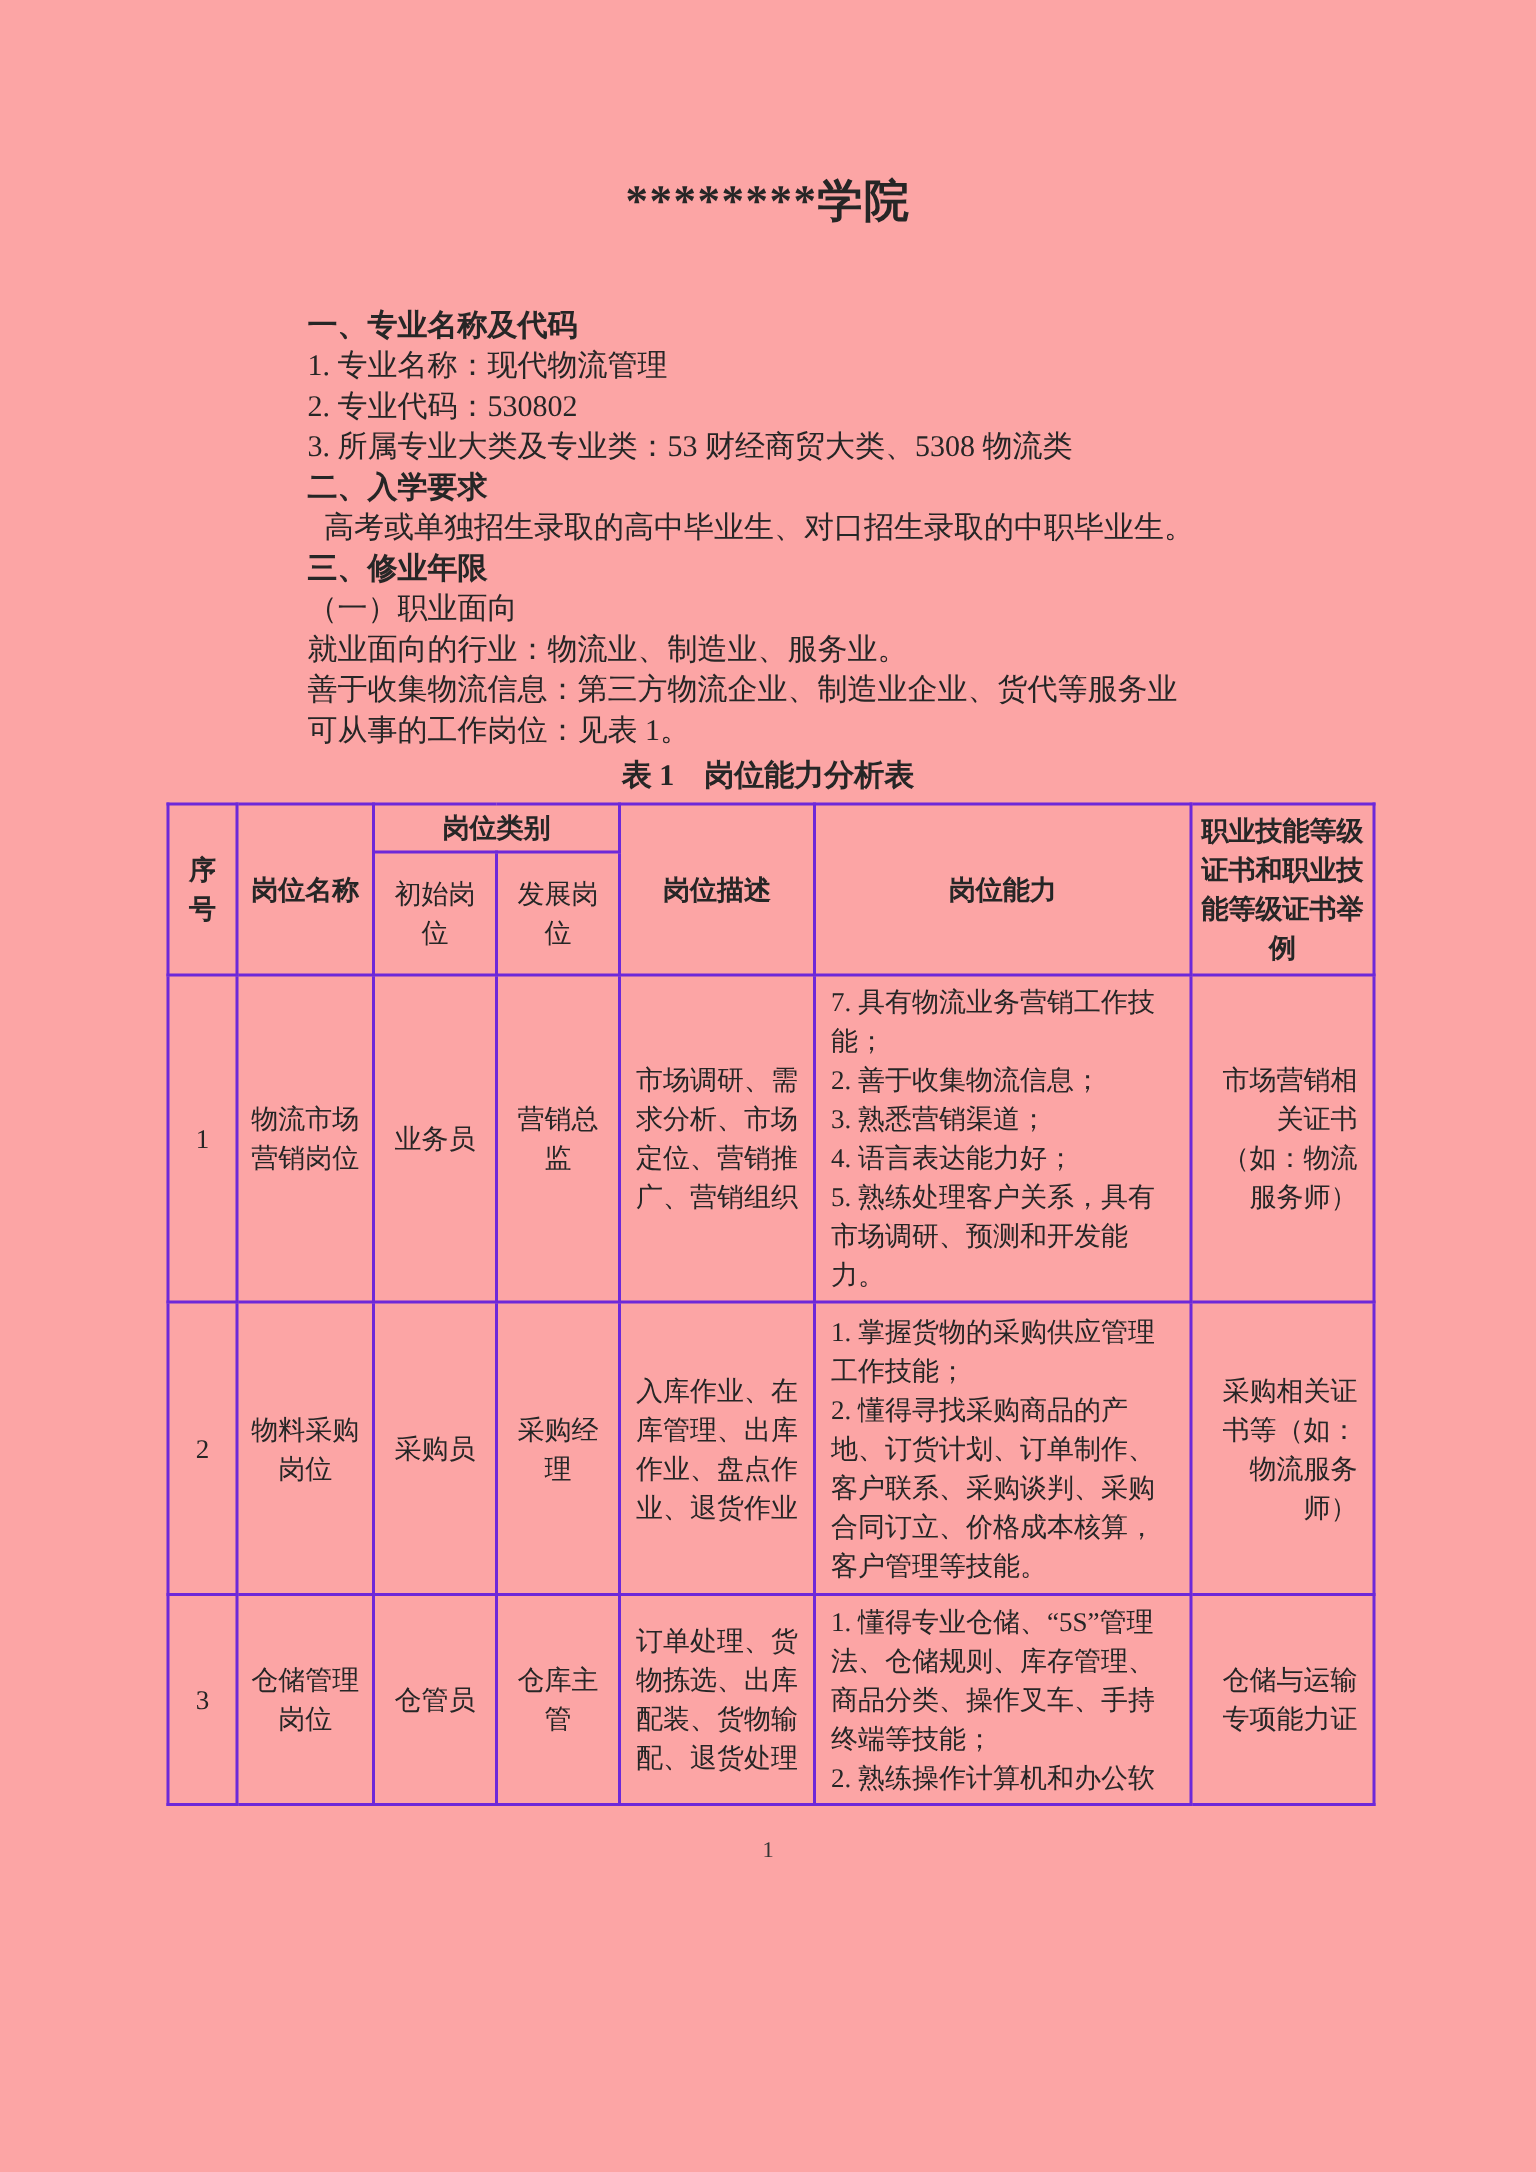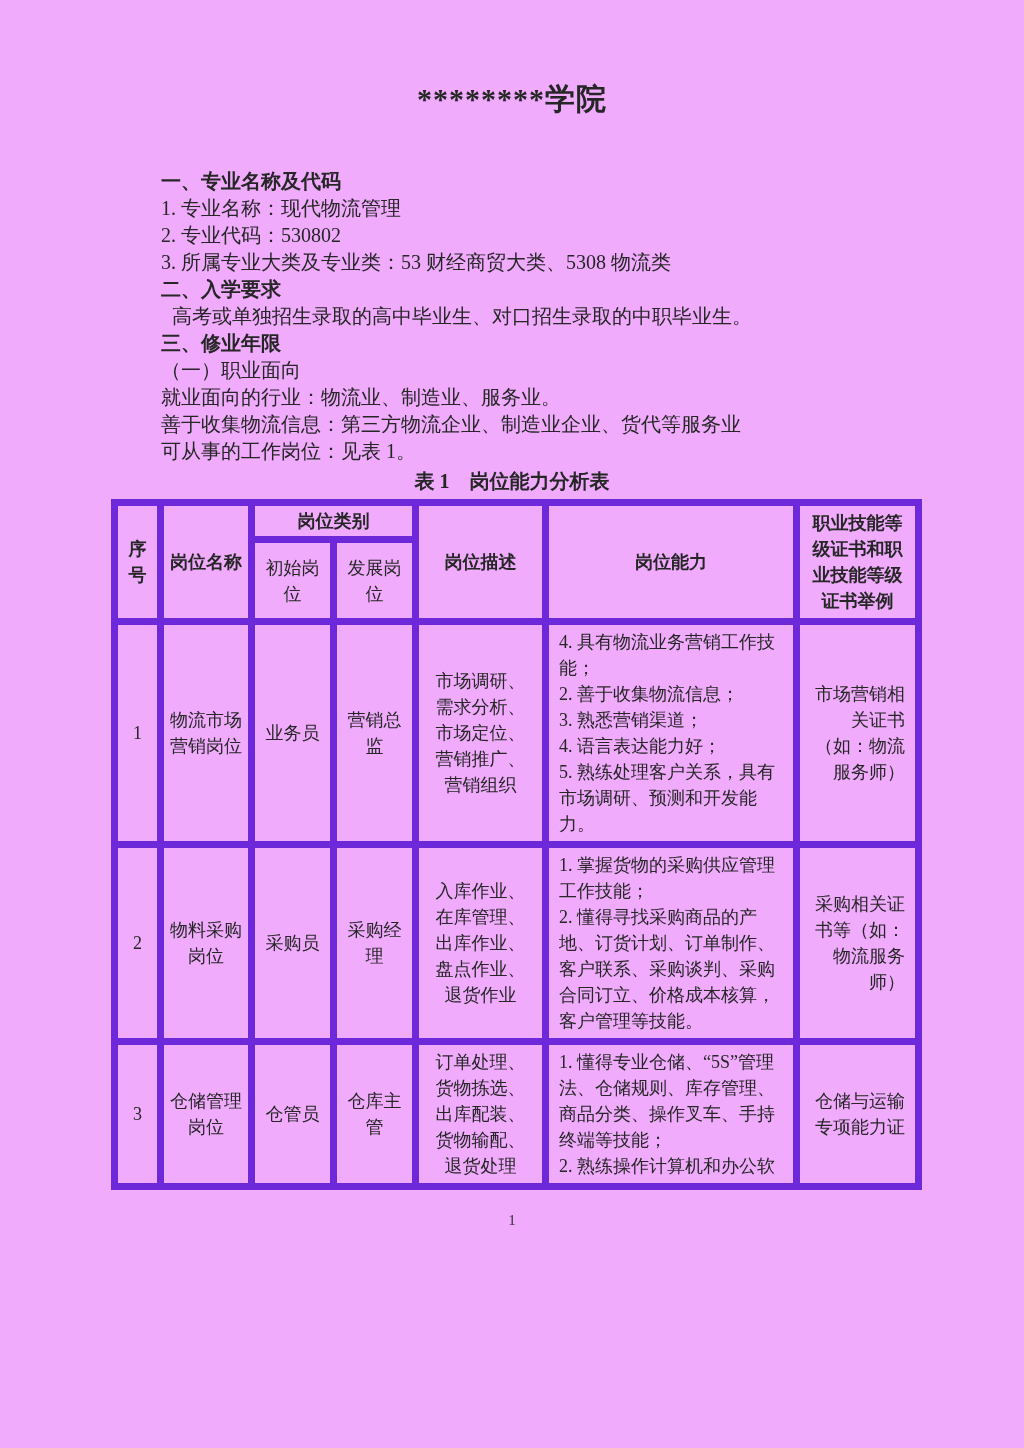--- a/index.html
+++ b/index.html
@@ -5,22 +5,22 @@
   * { margin: 0; padding: 0; box-sizing: border-box; }
   html, body { background: #ffffff; }
   body {
     width: 1024px; height: 1448px;
     font-family: "Liberation Serif", "DejaVu Serif", serif;
     color: #262626;
     overflow: hidden;
   }
   .doc {
     width: 1024px; height: 1448px;
-    padding-top: 80px;
-    background: #f0abfc;
+    padding-top: 116px;
+    background: #fca5a5;
     position: relative;
   }
   .title1 {
     text-align: center;
     font-size: 30px;
     font-weight: 700;
     line-height: 38px;
     letter-spacing: 1px;
   }
   .title2 {
@@ -30,41 +30,41 @@
     line-height: 43px;
     margin-top: 7px;
     letter-spacing: 2px;
   }
   .content {
     margin: 50px 0 0 161px;
     width: 790px;
     font-size: 20px;
     line-height: 27px;
   }
-  .content p { font-weight: 400; }
+  .content p { font-weight: 400; margin-left: 44px; }
   .content p.h { font-weight: 700; }
   .content p.indent { padding-left: 11px; }
   .table-caption {
     text-align: center;
     font-size: 20px;
     font-weight: 700;
     line-height: 30px;
     margin-top: 1px;
   }
   table.ability-table {
     margin-left: 111px;
     margin-top: 3px;
     border-collapse: collapse;
     table-layout: fixed;
     width: 804px;
     font-size: 18px;
   }
   table.ability-table th,
   table.ability-table td {
-    border: 7px solid #6d28d9;
+    border: 2px solid #6d28d9;
     vertical-align: middle;
     line-height: 26px;
     font-weight: 400;
   }
   table.ability-table th { text-align: center; padding: 2px 6px; }
   table.ability-table th.bold { font-weight: 700; }
   td.c-seq, td.c-name, td.c-init, td.c-dev { text-align: center; padding: 2px 6px; }
   td.c-desc { text-align: center; padding: 2px 9px; }
   td.c-abil { text-align: left; padding: 4px 10px; }
   td.c-cert { text-align: right; padding: 2px 10px; }
@@ -123,21 +123,21 @@
       <th>发展岗位</th>
     </tr>
 
     <tr style="height:185px">
       <td class="c-seq">1</td>
       <td class="c-name">物流市场营销岗位</td>
       <td class="c-init">业务员</td>
       <td class="c-dev">营销总监</td>
       <td class="c-desc">市场调研、需求分析、市场定位、营销推广、营销组织</td>
       <td class="c-abil">
-        <div>4. 具有物流业务营销工作技能；</div>
+        <div>7. 具有物流业务营销工作技能；</div>
         <div>2. 善于收集物流信息；</div>
         <div>3. 熟悉营销渠道；</div>
         <div>4. 语言表达能力好；</div>
         <div>5. 熟练处理客户关系，具有市场调研、预测和开发能力。</div>
       </td>
       <td class="c-cert">市场营销相关证书（如：物流服务师）</td>
     </tr>
 
     <tr style="height:195px">
       <td class="c-seq">2</td>

